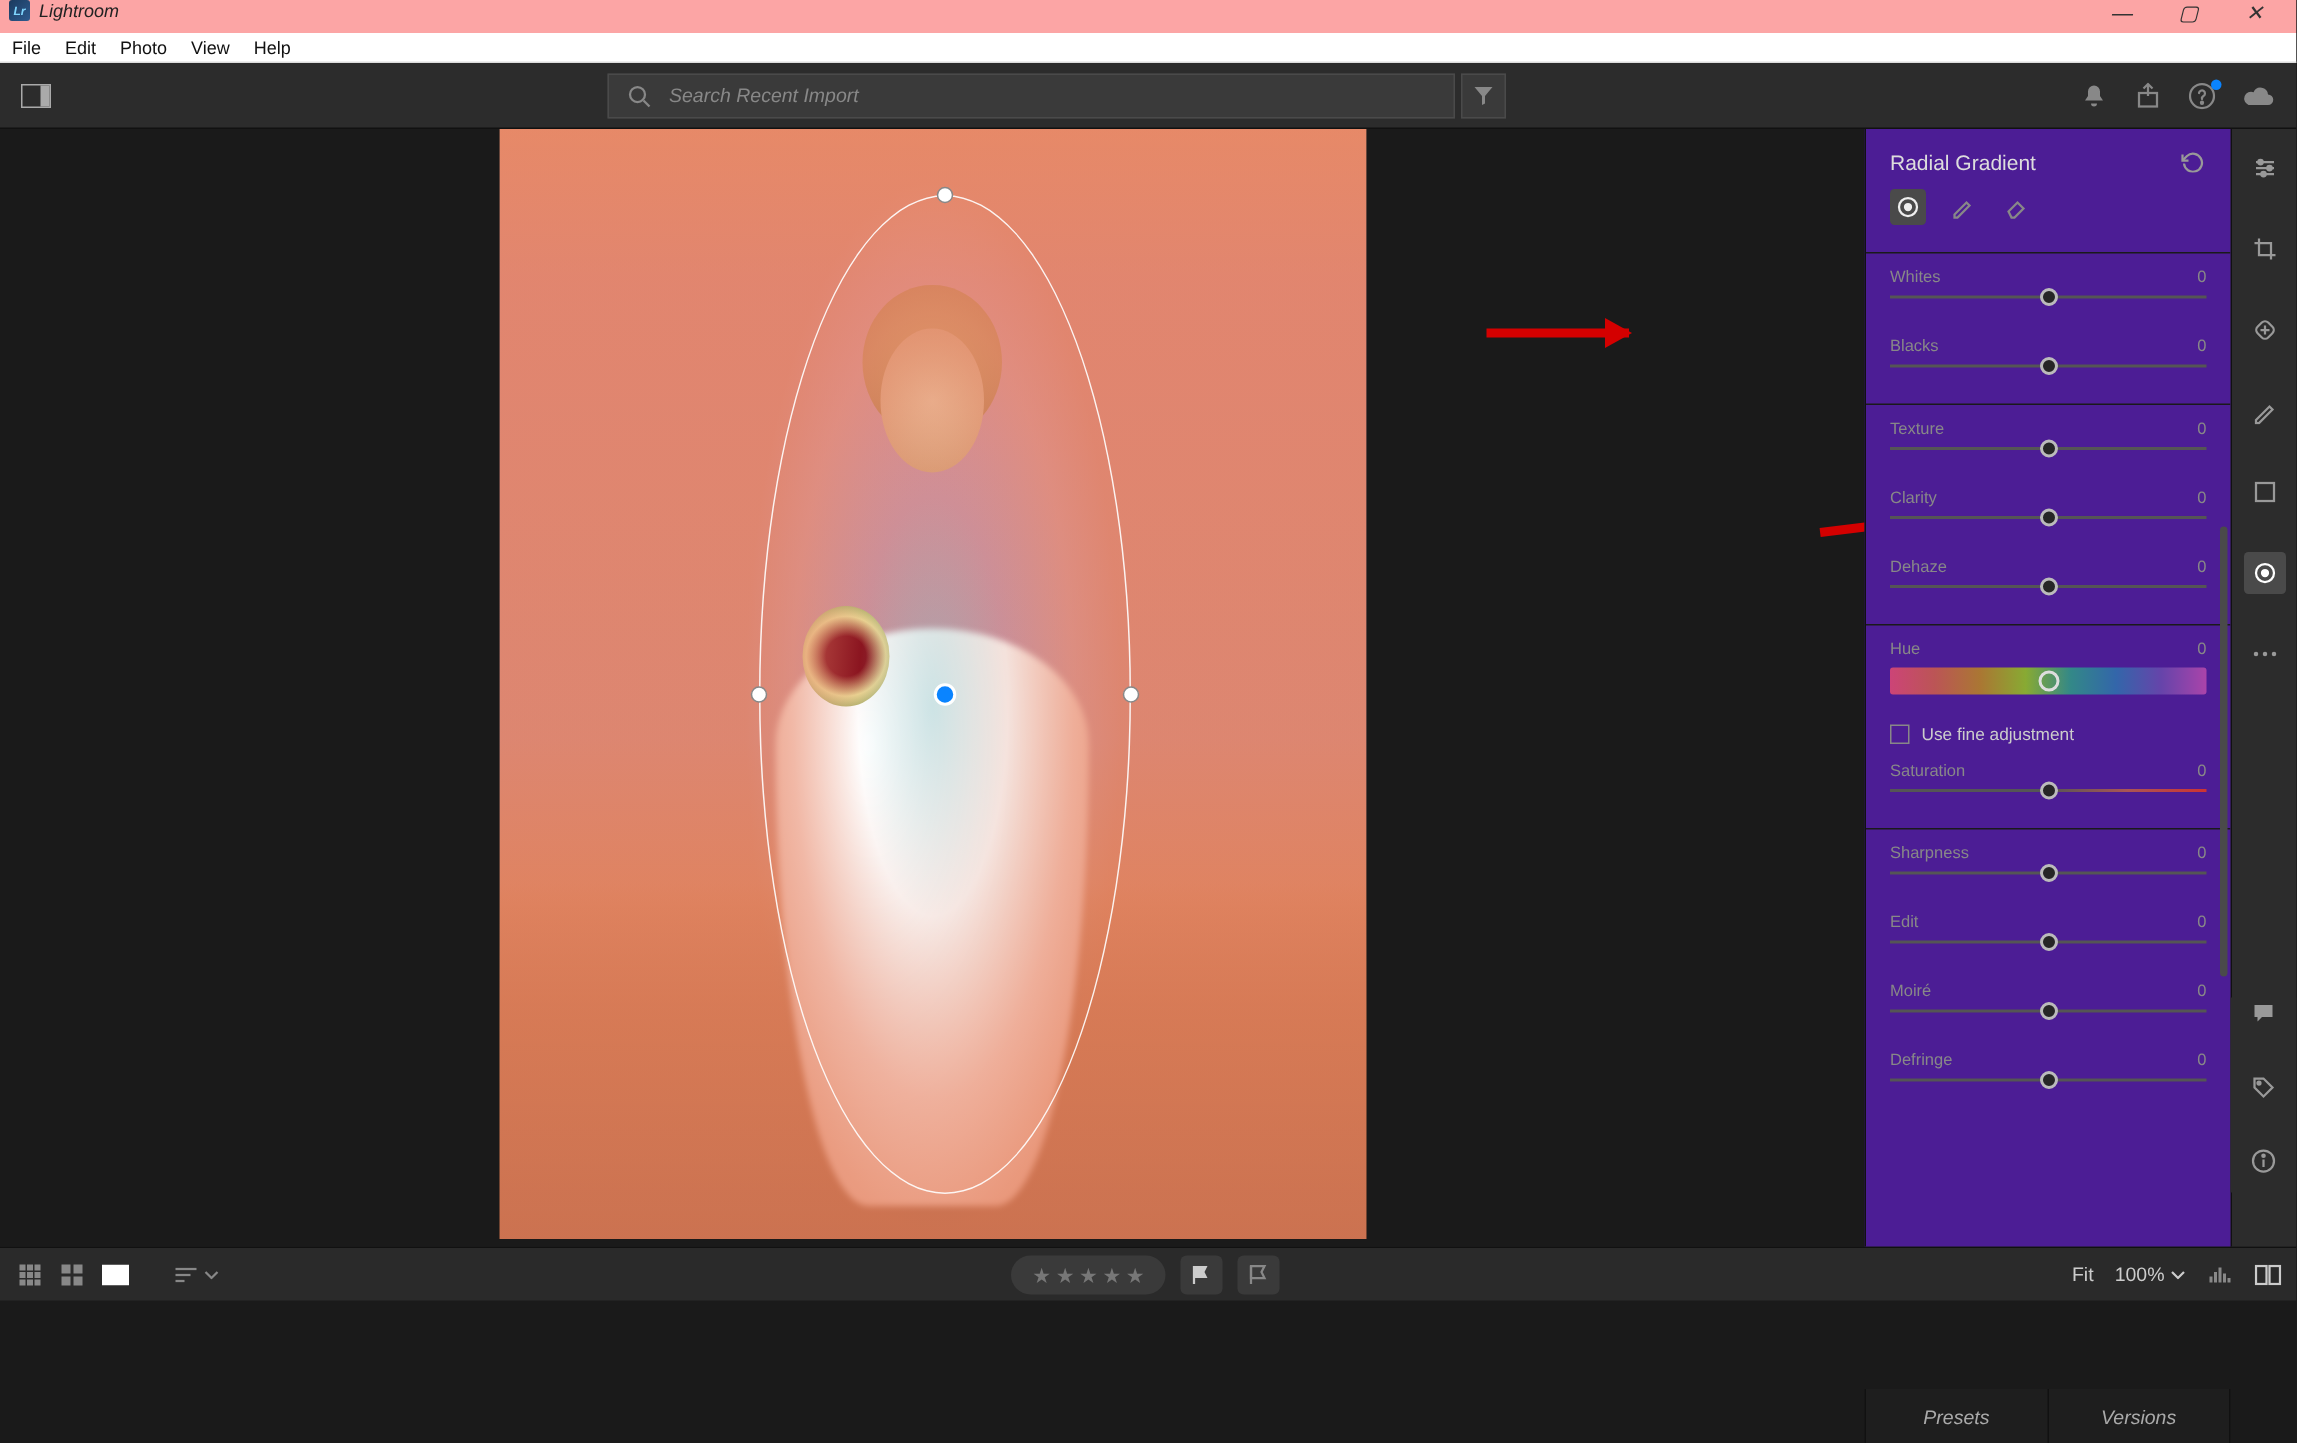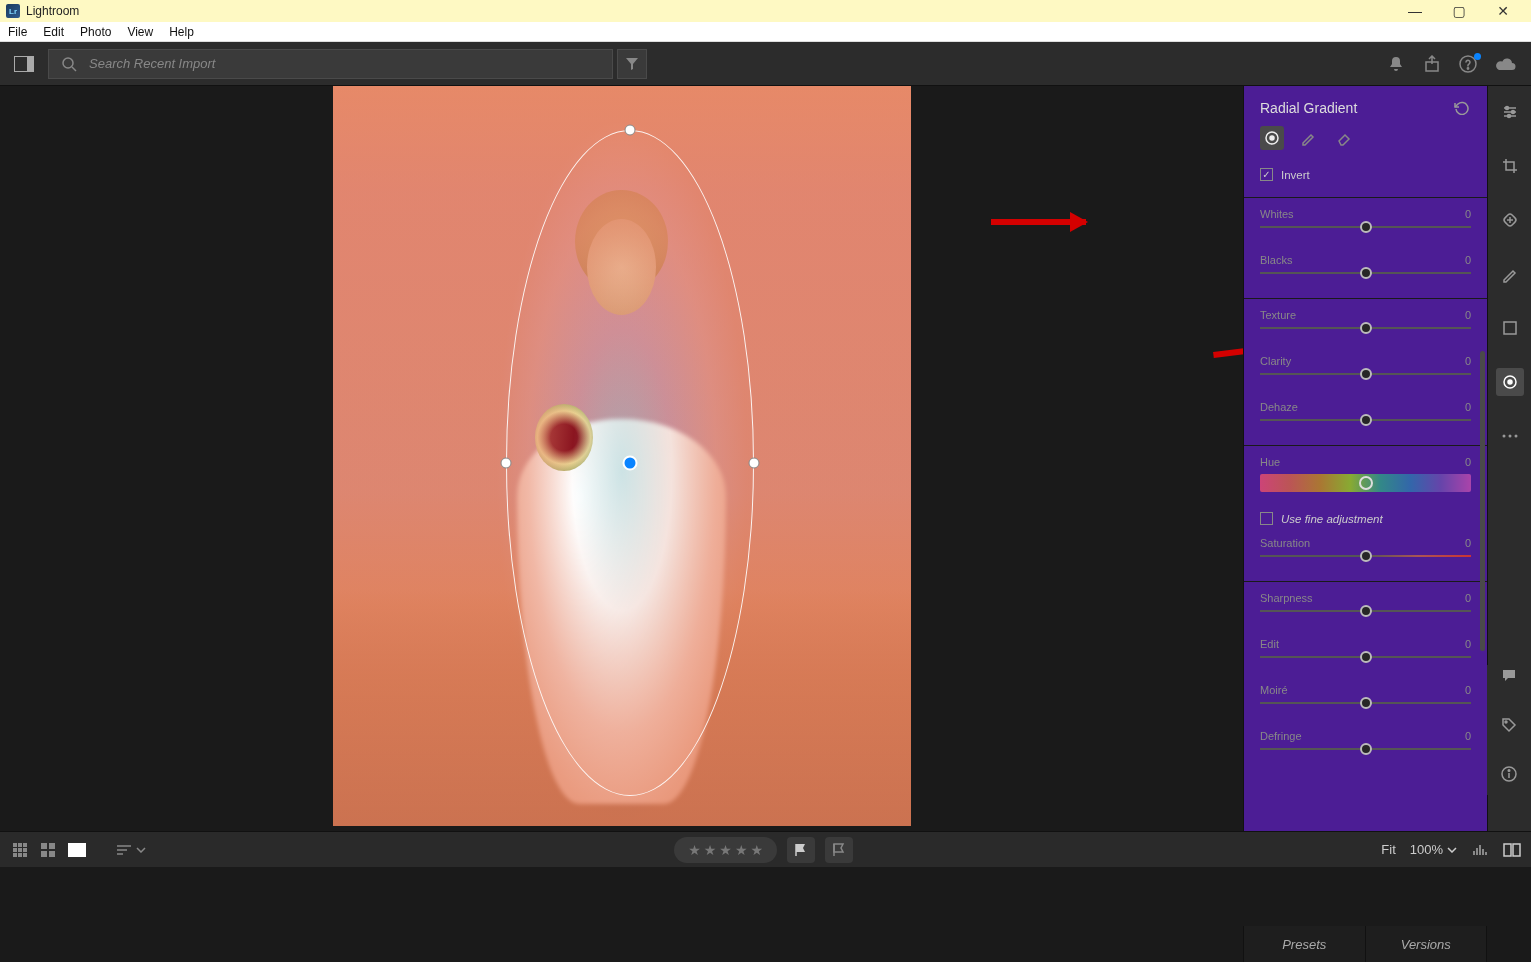--- a/index.html
+++ b/index.html
@@ -1,34 +1,34 @@
 <!DOCTYPE html>
 <html><head>
 <meta charset="utf-8">
 <style>
 * { margin: 0; padding: 0; box-sizing: border-box; font-family: "Segoe UI", Arial, sans-serif; }
 body { background: #1a1a1a; color: #ccc; overflow: hidden; width: 1531px; height: 962px; }
 
 
-.titlebar { height: 22px; background: #fef9c3; display: flex; align-items: center; padding: 0 6px; font-size: 12px; color: #222; }
+.titlebar { height: 22px; background: #fca5a5; display: flex; align-items: flex-start; padding: 0 6px; font-size: 12px; color: #222; font-style: italic; }
 .titlebar .logo { width: 14px; height: 14px; background: linear-gradient(135deg,#1b3a5e,#2e5b8f); border-radius:2px; margin-right:6px; display:flex;align-items:center;justify-content:center;}
 .titlebar .logo span{font-size:8px;color:#7fd6ff;font-weight:bold;}
 .titlebar .spacer { flex: 1; }
 .titlebar .wbtn { width: 44px; text-align: center; font-size: 14px; color:#333; }
 
 
 .menubar { height: 20px; background: #fff; display: flex; align-items: center; border-bottom: 1px solid #ddd; font-size: 12px; color: #111; }
 .menubar .mitem { padding: 0 8px; }
 
 
 .topbar { height: 44px; background: #2c2c2c; display: flex; align-items: center; border-bottom: 1px solid #111; }
 .topbar .left-area { width: 48px; display:flex; align-items:center; justify-content:center; }
 .topbar .panel-toggle { width:20px; height:16px; border:1.5px solid #aaa; position:relative;}
 .topbar .panel-toggle::before{content:"";position:absolute;right:0;top:0;bottom:0;width:6px;background:#aaa;}
-.topbar .center-area { flex:1; display:flex; }
+.topbar .center-area { flex:1; display:flex; justify-content:center; }
 .topbar .search { width: 565px; height: 30px; background: #3a3a3a; border:1px solid #4a4a4a; display:flex; align-items:center; padding:0 12px; font-style:italic; color:#888; font-size:13px;}
 .topbar .search svg{margin-right:12px;}
 .topbar .filter-btn{width:30px;height:30px;background:#3a3a3a;border:1px solid #4a4a4a;margin-left:4px;display:flex;align-items:center;justify-content:center;}
 .topbar .right-area { width: 170px; display:flex; align-items:center; justify-content:flex-end; gap:18px; padding-right:14px;}
 .topbar .ticon{color:#888;position:relative;}
 .topbar .ticon.badge::after{content:"";position:absolute;top:-2px;right:-4px;width:7px;height:7px;border-radius:50%;background:#0a84ff;}
 
 
 .main { height: 745px; display: flex; background: #1a1a1a; position:relative;}
 .canvas-area { flex:1; display:flex; justify-content:center; align-items:flex-start; padding-top:0; position:relative; background:#1a1a1a;}
@@ -210,24 +210,20 @@
             </svg>
           </div>
         <div class="mode-btn">
             <svg width="16" height="16" viewBox="0 0 16 16" fill="none" stroke="#888" stroke-width="1.5">
               <path d="M3 11l6-6 4 4-6 6H5z"></path>
             </svg>
           </div>
       </div>
 
 
-      <div class="chk-row">
-        <div class="chk checked"></div>
-        <span>Invert</span>
-      </div>
 
       <div class="divider"></div>
 
       <div id="sliders1">
           <div class="ctrl-section">
             <div class="ctrl-row">
       <span>Whites</span>
       <span>0</span>
     </div>
     <div class="slider-track">
@@ -277,21 +273,21 @@
 
       <div class="ctrl-section">
         <div class="ctrl-row">
           <span>Hue</span>
           <span>0</span>
         </div>
         <div class="slider-track hue">
             <div class="slider-thumb" style="left:50%;"></div>
           </div>
       </div>
-      <div class="chk-row" style="padding-top:0;font-style:italic;">
+      <div class="chk-row" style="padding-top:0;">
         <div class="chk"></div>
         <span>Use fine adjustment</span>
       </div>
 
       <div class="ctrl-section" style="padding-top:0;">
         <div class="ctrl-row">
           <span>Saturation</span>
           <span>0</span>
         </div>
         <div class="slider-track sat">

